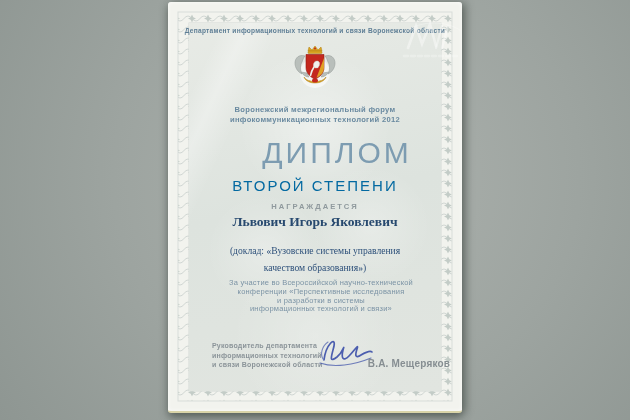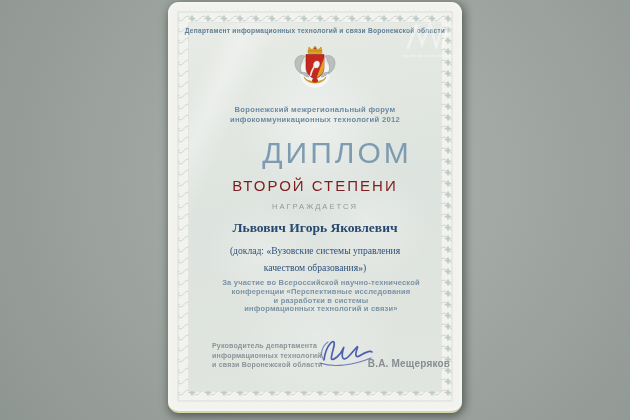--- a/index.html
+++ b/index.html
@@ -6,43 +6,43 @@
   body{
     width:630px;height:420px;overflow:hidden;position:relative;
     background:radial-gradient(circle at 55% 42%, #adb2ae 0%, #9da4a0 55%, #8e9692 100%);
     font-family:"Liberation Sans", sans-serif;
   }
   .certificate{
     position:absolute;left:168px;top:2px;width:294px;height:409px;
     background:#f2f3ee;
     border-bottom:2px solid #d9d4a8;
     box-shadow:0 4px 9px rgba(45,55,50,.5), 4px 0 8px rgba(45,55,50,.35), inset 0 0 4px rgba(255,255,255,.8);
-    border-radius:11px;
+    border-radius:3px;
   }
   .orn-frame{position:absolute;left:0;top:0;width:294px;height:409px;}
   .inner-panel{
     position:absolute;left:21px;top:21px;right:21px;bottom:20px;
     background:
       linear-gradient(115deg, rgba(255,255,255,0) 8%, rgba(255,255,255,.30) 14%, rgba(255,255,255,0) 22%),
       radial-gradient(circle at 50% 28%, rgba(255,255,255,.40), rgba(255,255,255,0) 26%),
       radial-gradient(circle at 30% 62%, rgba(255,255,255,.28), rgba(255,255,255,0) 20%),
       radial-gradient(circle at 72% 55%, rgba(255,255,255,.28), rgba(255,255,255,0) 22%),
       radial-gradient(circle at 50% 85%, rgba(255,255,255,.22), rgba(255,255,255,0) 25%),
       linear-gradient(168deg, #e8ebe6 0%, #dde3de 48%, #e1e5e0 100%);
   }
   .line{position:absolute;left:0;right:0;text-align:center;}
   .issuer-header{top:25px;font-size:6.6px;font-weight:bold;letter-spacing:.25px;color:#5e7e95;}
   .arms{position:absolute;top:42px;left:50%;transform:translateX(-50%);}
   .forum{top:103px;font-size:7.6px;font-weight:bold;line-height:10px;letter-spacing:.3px;color:#6a8aa0;}
   .title{top:134px;font-size:30px;font-weight:400;letter-spacing:3px;line-height:34px;color:#7d9cb1;margin-left:44px;}
-  .degree{top:175px;font-size:15px;font-weight:400;letter-spacing:2px;line-height:17px;color:#7f1d1d;}
-  .awarded{top:200px;font-size:7.6px;font-weight:normal;letter-spacing:2px;color:#8f999d;}
-  .recipient{top:218px;font-family:"Liberation Serif", serif;font-size:13.5px;font-weight:bold;color:#27496f;}
+  .degree{top:175px;font-size:15px;font-weight:400;letter-spacing:2px;line-height:17px;color:#0369a1;}
+  .awarded{top:200px;font-size:7.6px;font-weight:bold;letter-spacing:2px;color:#8f999d;}
+  .recipient{top:212px;font-family:"Liberation Serif", serif;font-size:13.5px;font-weight:bold;color:#27496f;}
   .report{top:240px;font-family:"Liberation Serif", serif;font-size:9.6px;line-height:17px;color:#2d507a;}
-  .reason{top:277px;font-size:7.5px;font-weight:bold;line-height:8.8px;letter-spacing:.2px;color:#7b93a5;margin-left:12px;}
+  .reason{top:277px;font-size:7.5px;font-weight:normal;line-height:8.8px;letter-spacing:.2px;color:#7b93a5;margin-left:12px;}
   .signer-role{position:absolute;left:44px;top:339px;text-align:left;font-size:7px;font-weight:bold;line-height:9.5px;letter-spacing:.2px;color:#8b9499;}
   .signer-name{position:absolute;left:196px;top:356px;width:90px;text-align:center;font-size:10px;font-weight:bold;letter-spacing:.2px;color:#868e92;}
   .signature{position:absolute;left:146px;top:330px;}
   .photo-watermark{position:absolute;left:400px;top:18px;opacity:.75;}
 </style>
 </head>
 <body>
 
 <div class="certificate">
 

